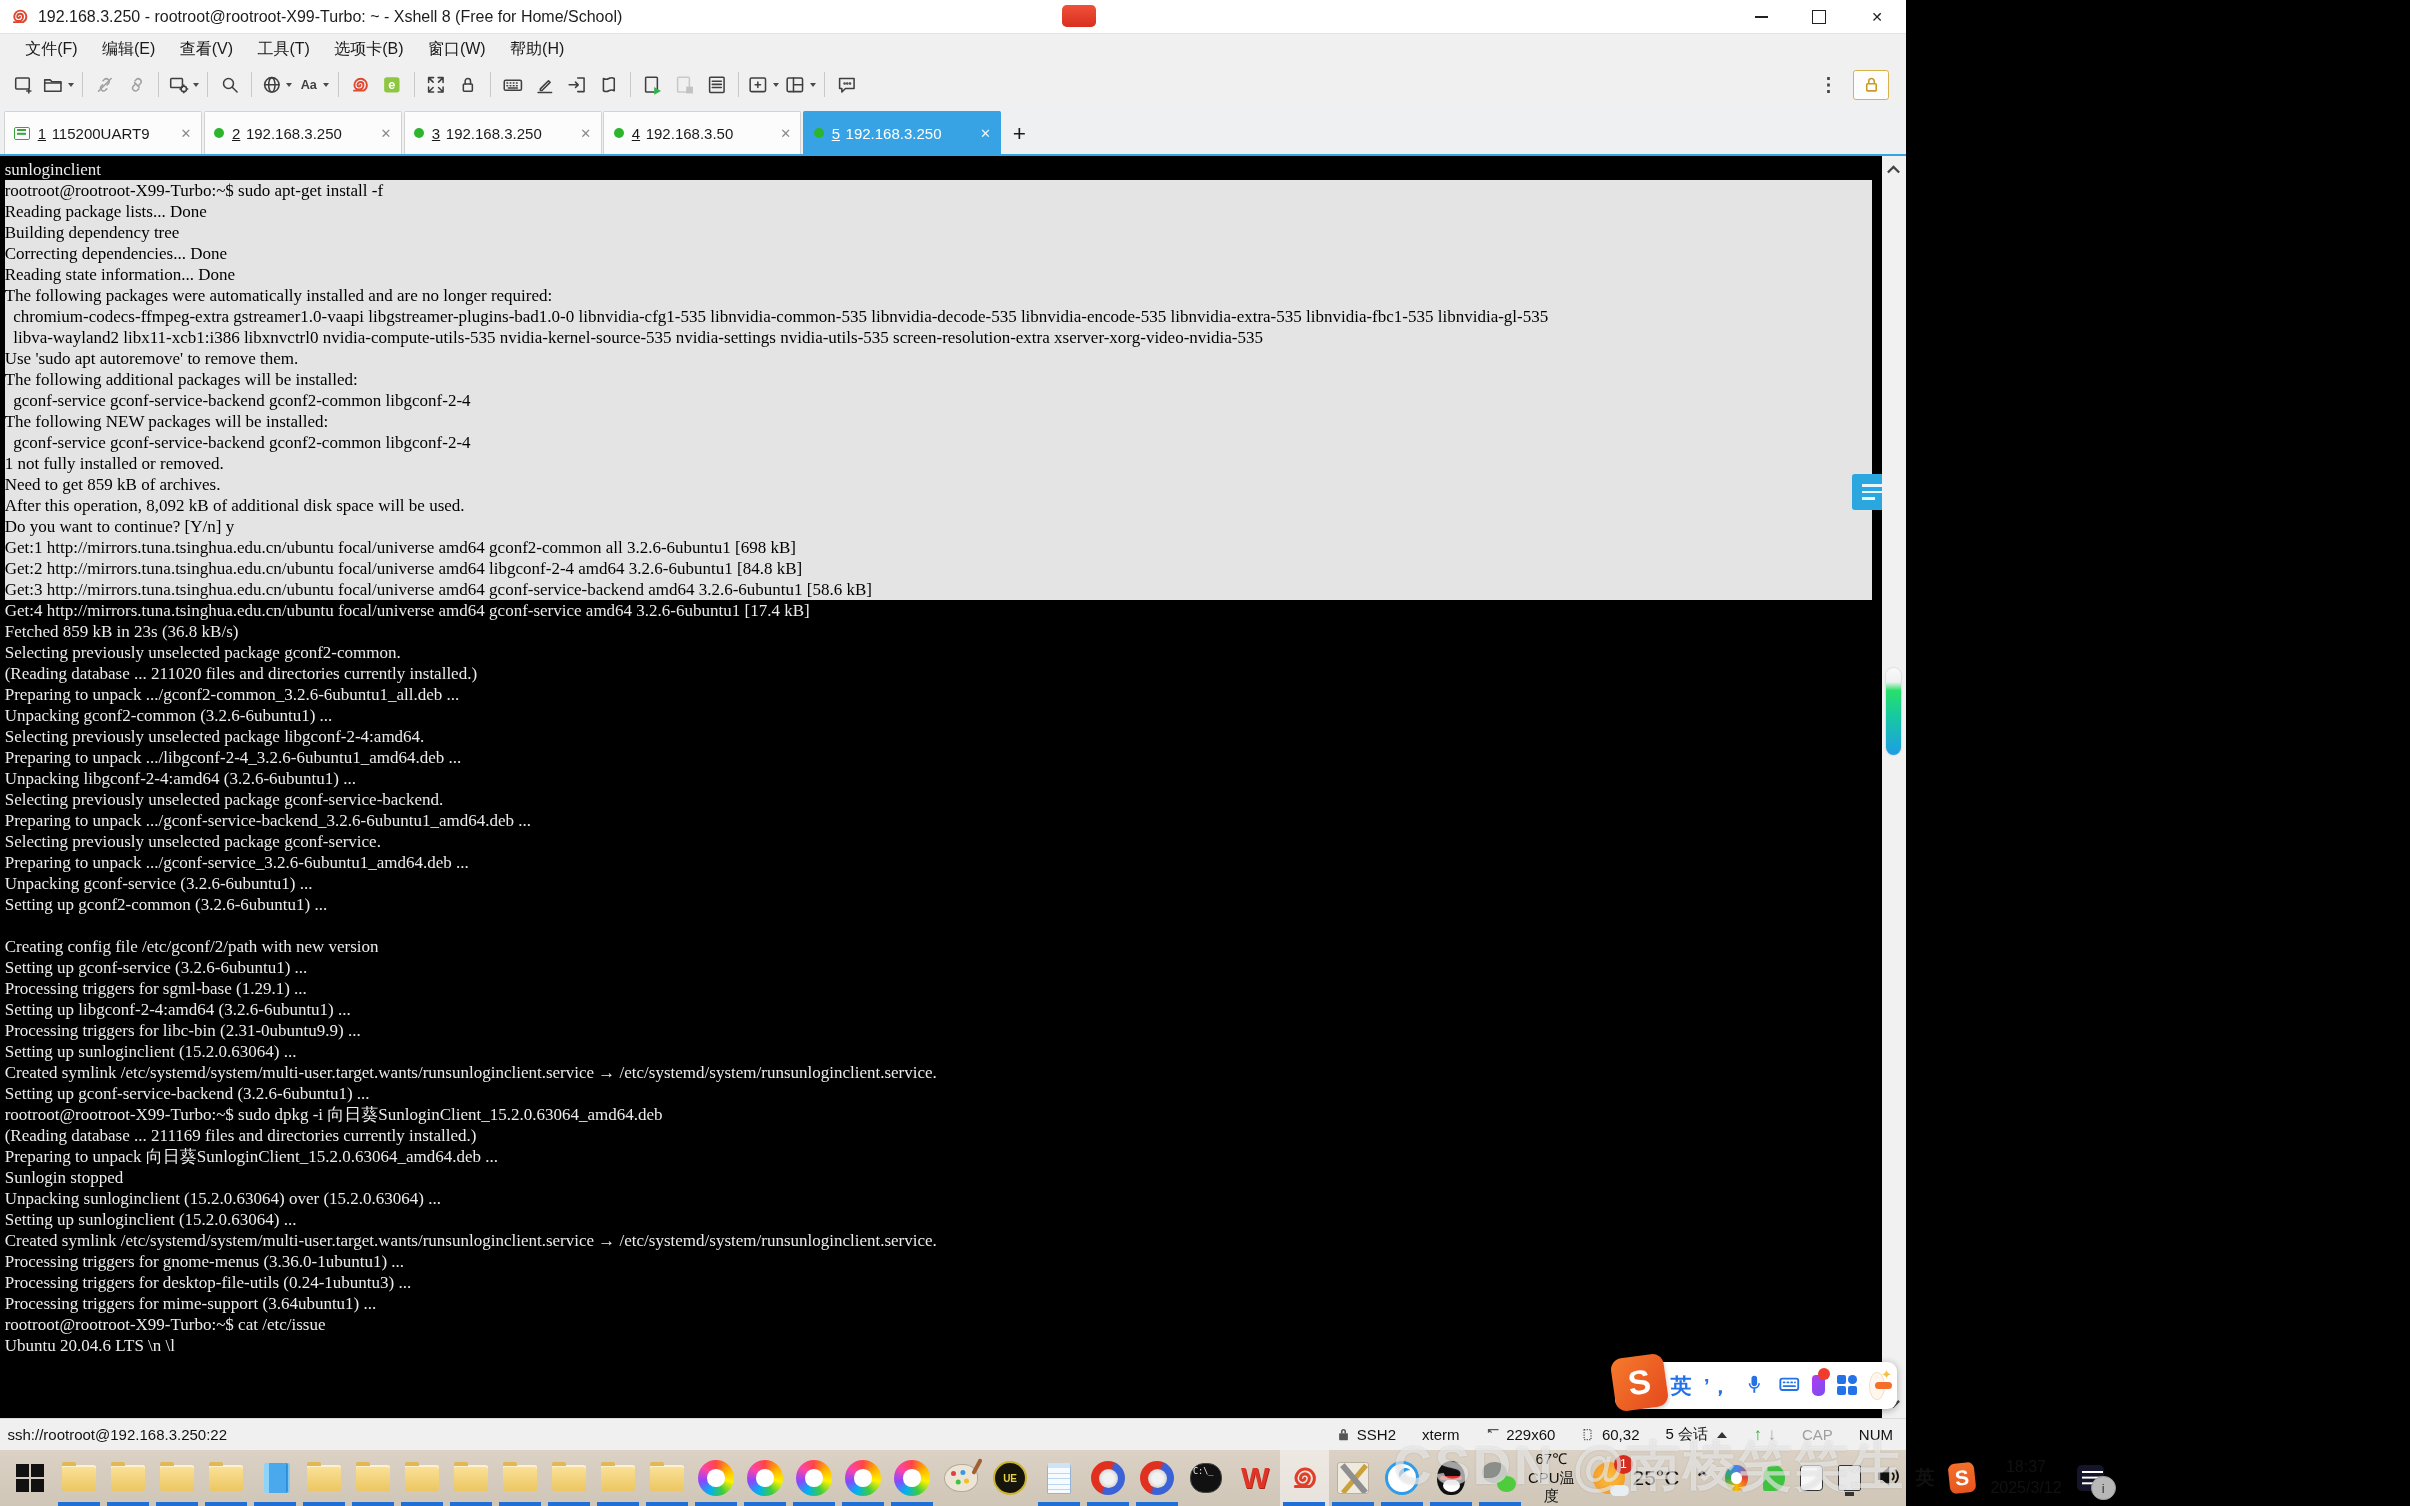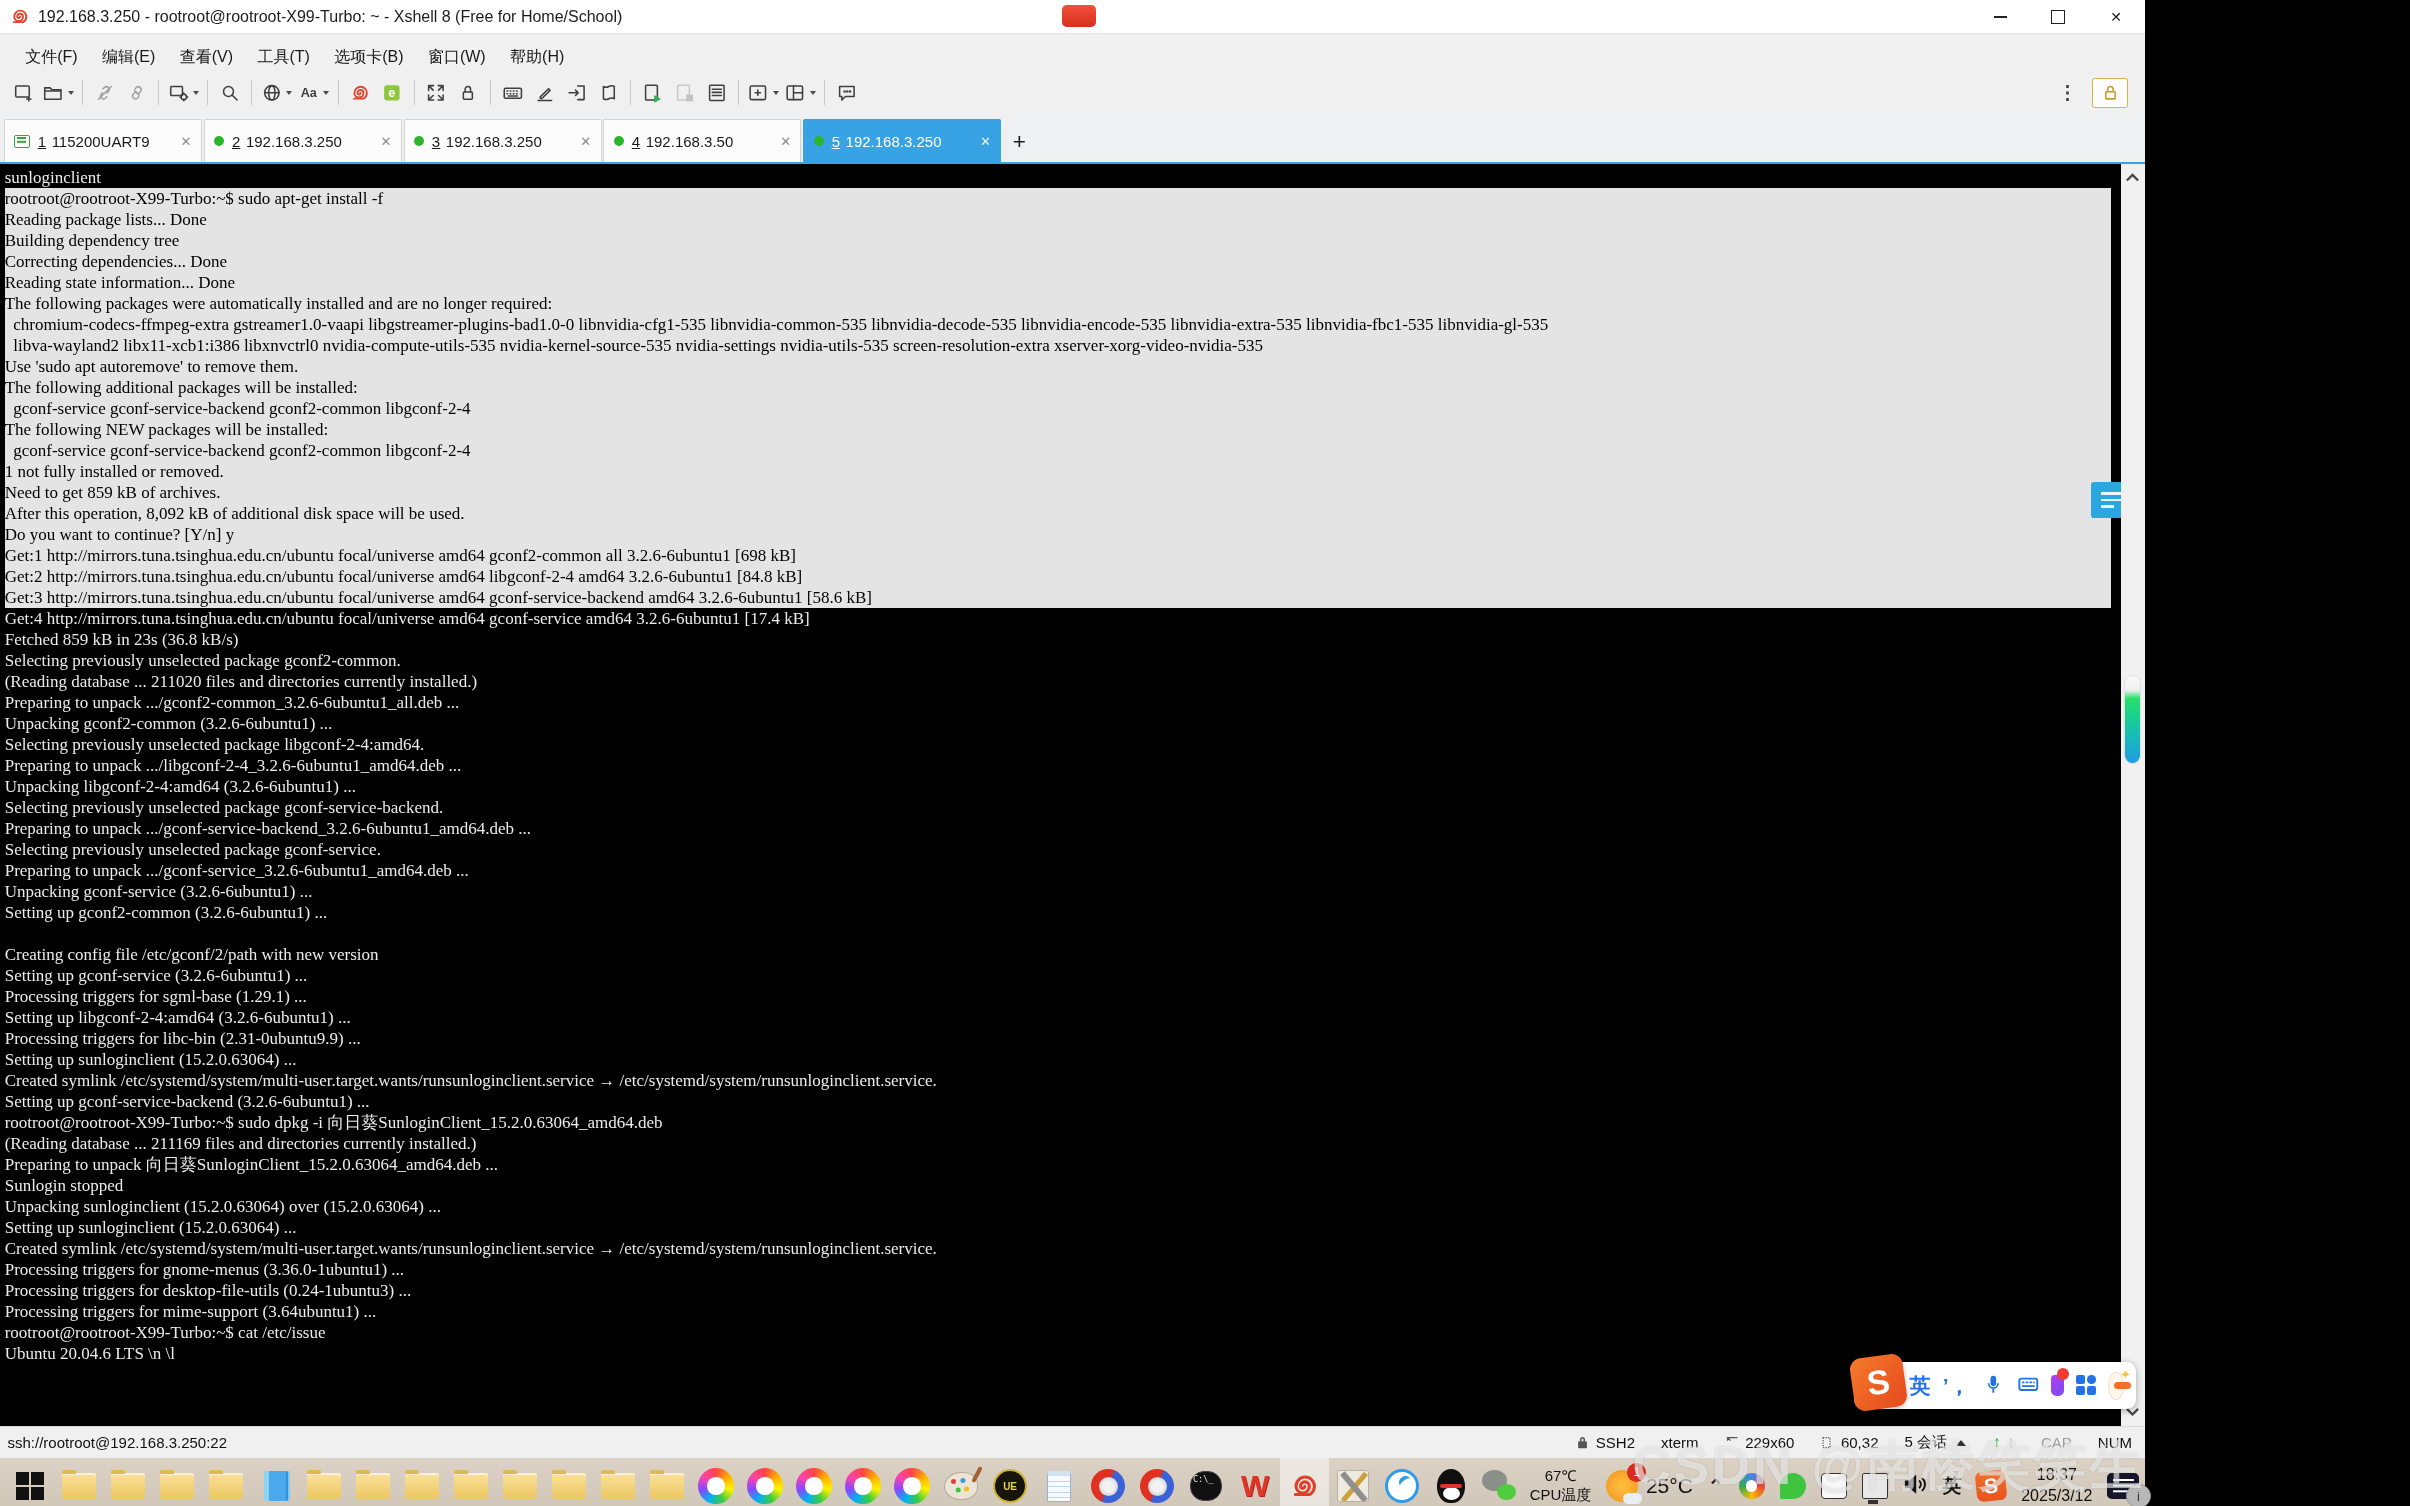--- a/index.html
+++ b/index.html
@@ -1,32 +1,32 @@
 <!DOCTYPE html>
 <html style="font-size:15px"><head>
 <meta charset="utf-8">
 <style>
   * { margin:0; padding:0; box-sizing:border-box; }
   html,body { width:2411px; height:1507px; overflow:hidden; }
   body { font-family:"Liberation Sans", sans-serif; background:#000; }
-  .screen { position:relative; width:2145px; height:1507px; background:#f0f0f0; }
+  .screen { position:relative; width:1906px; height:1507px; background:#f0f0f0; }
 
   
   .titlebar { position:relative; height:34px; background:#ffffff; display:flex; align-items:center; padding-left:9.4px; border-bottom:0.9px solid #e3e3e3; }
   .titlebar .app-icon { width:21px; height:21px; margin-right:7.5px; }
   .titlebar .title-text { font-size:16px; color:#1c1c1c; }
   .title-red-badge { position:absolute; left:1062px; top:4.7px; width:34px; height:22.6px; border-radius:4.7px; background:linear-gradient(#f0503a,#d83020); }
   .win-controls { position:absolute; right:0; top:0; height:34px; display:flex; }
   .win-btn { width:58px; height:34px; display:flex; align-items:center; justify-content:center; color:#222; font-size:15px; }
   .wc-min::before { content:""; width:13px; height:1.9px; background:#222; display:block; }
   .wc-max::before { content:""; width:11.3px; height:11.3px; border:1.4px solid #222; display:block; }
   .wc-close::before { content:"\2715"; font-size:14px; }
 
   
-  .menubar { height:30px; background:#f0f0f0; display:flex; align-items:center; padding-left:13px;margin-top:8px; }
+  .menubar { height:30px; background:#f0f0f0; display:flex; align-items:center; padding-left:13px; }
   .menu-item { font-size:16px; color:#1a1a1a; padding:2.8px 12.2px; }
 
   
   .toolbar { height:41px; background:#f0f0f0; display:flex; align-items:center; padding-left:7.5px; position:relative; }
   .tool-btn { height:32px; min-width:32px; display:flex; align-items:center; justify-content:center; border-radius:2.8px; padding:0 2.8px; }
   .tool-btn svg { width:21.7px; height:21.7px; }
   .tool-btn.disabled { opacity:.45; }
   .dd { width:0; height:0; border-left:3.8px solid transparent; border-right:3.8px solid transparent; border-top:4.7px solid #4a4a4a; margin-left:3.8px; }
   .tsep { width:0.9px; height:24.5px; background:#c9c9c9; margin:0 5.6px; }
   .toolbar-right { position:absolute; right:17px; top:0; height:41px; display:flex; align-items:center; gap:9.4px; }

